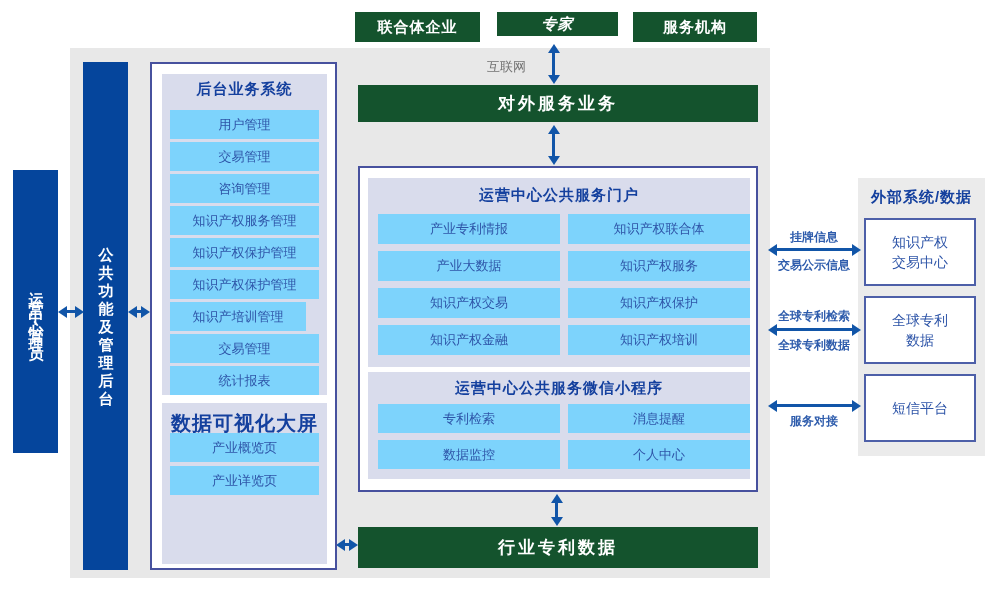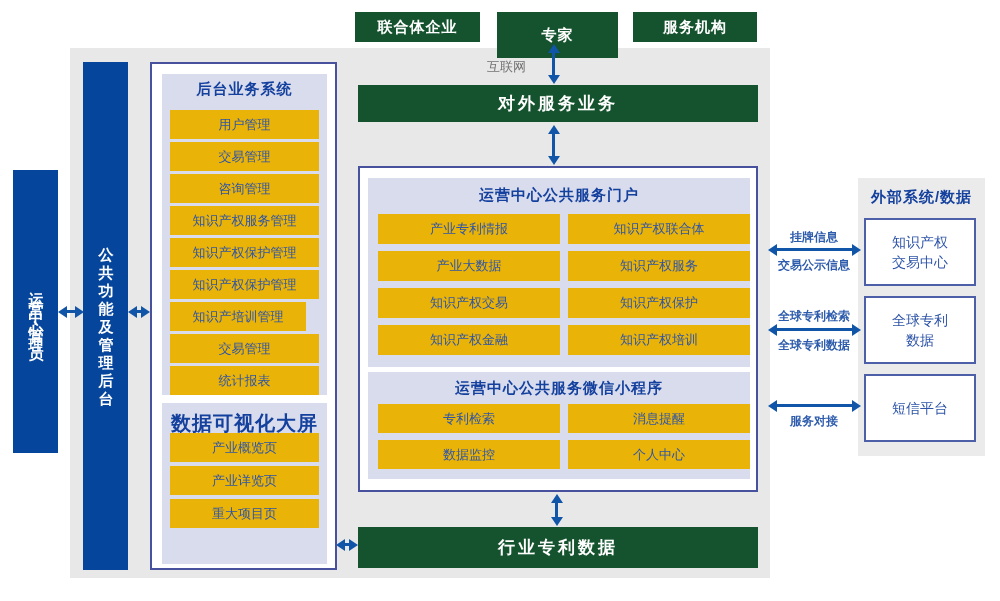--- a/index.html
+++ b/index.html
@@ -15,21 +15,21 @@
 
   .vbar { position:absolute; background:#05459c; color:#ffffff; font-weight:bold;
           display:flex; align-items:center; justify-content:center;
           writing-mode:vertical-lr; text-orientation:upright; font-size:15px; }
 
   .container { position:absolute; background:#ffffff; border:2px solid #47519e; }
 
   .lav-panel { position:absolute; background:#d9dcec; }
   .panel-title { position:absolute; width:100%; text-align:center; color:#14409e;
                  font-weight:bold; font-size:15px; letter-spacing:1px; }
-  .item { position:absolute; background:#eab308; color:#2e55a8; font-size:13px;
+  .item { position:absolute; background:#7dd3fc; color:#2e55a8; font-size:13px;
           display:flex; align-items:center; justify-content:center; }
 
   .rt-panel { position:absolute; background:#ebebeb; }
   .rt-box { position:absolute; background:#ffffff; border:2px solid #4d5fa8; color:#2e55a8;
             font-size:14px; line-height:1.45; display:flex; align-items:center; justify-content:center;
             text-align:center; white-space:pre-line; }
 
   .lbl { position:absolute; color:#2e5cac; font-weight:bold; font-size:12px; text-align:center; }
   .lbl-internet { position:absolute; color:#737373; font-weight:normal; font-size:13px; }
 
@@ -50,21 +50,21 @@
 </style>
 </head>
 <body>
 
 <div class="canvas">
 
   <div class="gray-panel" style="left:70px; top:48px; width:700px; height:530px;"></div>
   <div class="rt-panel" style="left:858px; top:178px; width:127px; height:278px;"></div>
 
   <div class="blue-box actor" style="left:355px; top:12px; width:125px; height:30px;">联合体企业</div>
-  <div class="blue-box actor" style="left:497px; top:12px; width:121px; height:46px;">专家</div>
+  <div class="blue-box actor" style="left:497px; top:12px; width:121px; height:24px;font-style:italic;">专家</div>
   <div class="blue-box actor" style="left:633px; top:12px; width:124px; height:30px;">服务机构</div>
 
   <div class="lbl-internet" style="left:487px; top:58px;">互联网</div>
   <div class="av" style="left:552px; top:52px; height:24px;"></div>
   <div class="av" style="left:552px; top:133px; height:24px;"></div>
   <div class="av" style="left:555px; top:502px; height:16px;"></div>
 
   <div class="blue-box bar" style="left:358px; top:85px; width:400px; height:37px;">对外服务业务</div>
   <div class="blue-box bar" style="left:358px; top:527px; width:400px; height:41px;">行业专利数据</div>
 
@@ -86,21 +86,20 @@
       <div class="item" style="left:8px; top:196px; width:149px; height:29px;">知识产权保护管理</div>
       <div class="item" style="left:8px; top:228px; width:136px; height:29px;">知识产培训管理</div>
       <div class="item" style="left:8px; top:260px; width:149px; height:29px;">交易管理</div>
       <div class="item" style="left:8px; top:292px; width:149px; height:29px;">统计报表</div>
     </div>
 
     <div class="lav-panel" style="left:10px; top:339px; width:165px; height:161px;">
       <div class="panel-title" style="top:7px; font-size:20px;">数据可视化大屏</div>
       <div class="item" style="left:8px; top:30px;  width:149px; height:29px;">产业概览页</div>
       <div class="item" style="left:8px; top:63px;  width:149px; height:29px;">产业详览页</div>
-      <div class="item" style="left:8px; top:96px;  width:149px; height:29px;">重大项目页</div>
     </div>
   </div>
 
   <div class="container" style="left:358px; top:166px; width:400px; height:326px;">
 
     <div class="lav-panel" style="left:8px; top:10px; width:382px; height:189px;">
       <div class="panel-title" style="top:8px;">运营中心公共服务门户</div>
       <div class="item" style="left:10px;  top:36px;  width:182px; height:30px;">产业专利情报</div>
       <div class="item" style="left:200px; top:36px;  width:182px; height:30px;">知识产权联合体</div>
       <div class="item" style="left:10px;  top:73px;  width:182px; height:30px;">产业大数据</div>

